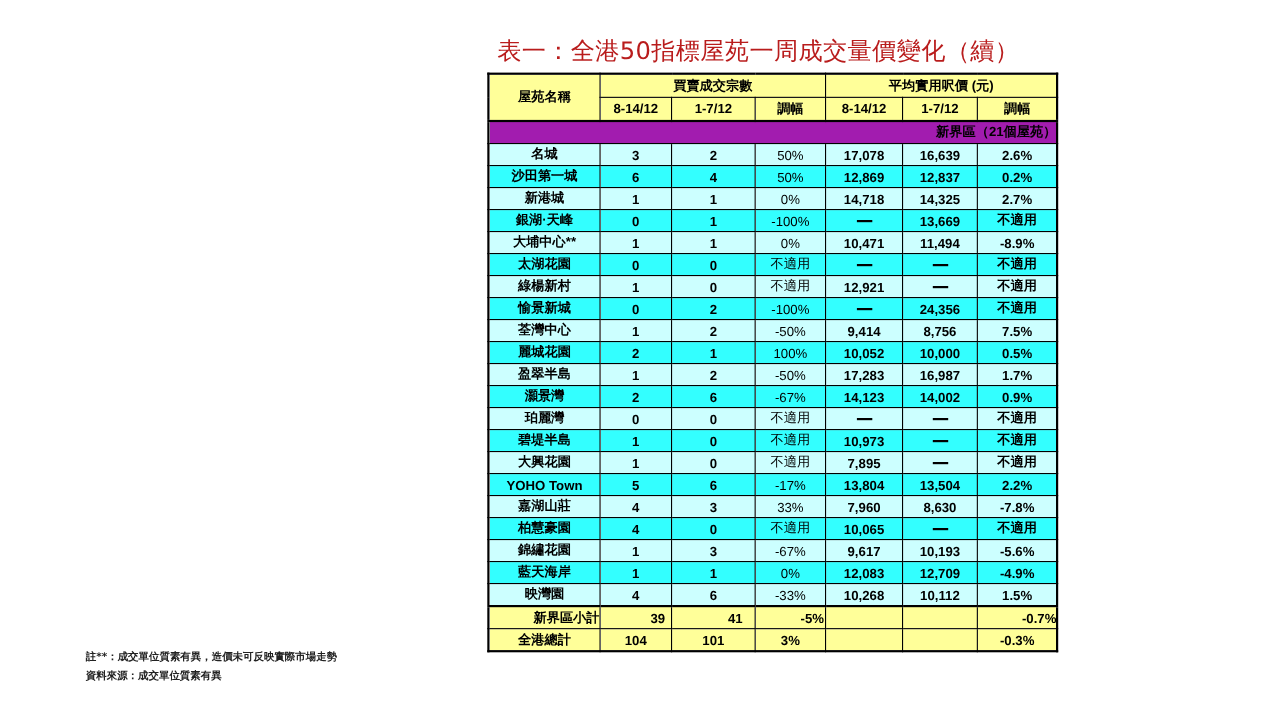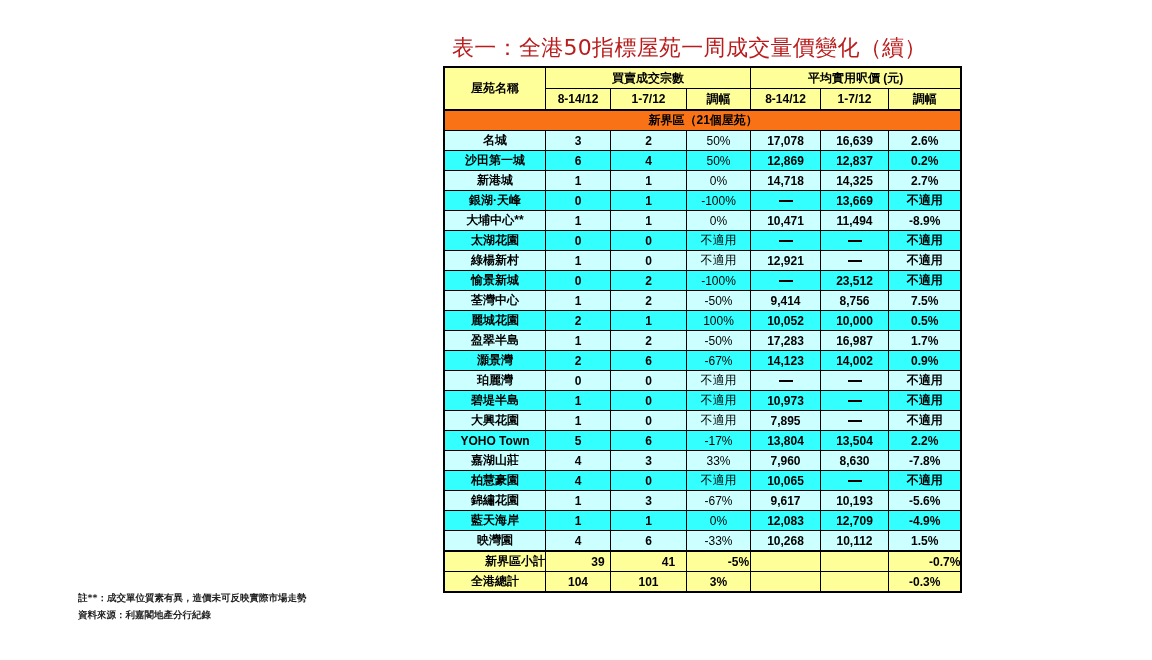--- a/index.html
+++ b/index.html
@@ -8,21 +8,21 @@
   table.grid { position:absolute; left:443px; top:66px; border-collapse:collapse; border:2.5px solid #000; font-family:"Liberation Sans", sans-serif; font-size:12px; font-weight:bold; table-layout:fixed; }
   table.grid td, table.grid th { border:1px solid #000; padding:0; height:19px; text-align:center; white-space:nowrap; overflow:hidden; }
   table.grid th { background:#FFFF99; font-weight:bold; height:20px; }
   .c-name { width:94px; }
   .c-a { width:65px; }
   .c-b { width:76px; }
   .c-c { width:64px; }
   .c-d { width:70px; }
   .c-e { width:68px; }
   .c-f { width:70px; }
-  tr.section td { background:#f97316; text-align:center; padding-left:1px; font-size:12px; border-top:2px solid #000; }
+  tr.section td { background:#a21caf; text-align:right; padding-left:1px; font-size:12px; border-top:2px solid #000; }
   tr.light td { background:#CCFFFF; }
   tr.cyan td { background:#33FFFF; }
   tr.total td { background:#FFFF99; }
   tr.total.first td { border-top:2px solid #000;padding-left:40px; }
   td.pct { font-weight:normal;margin-left:24px; }
   td .dash { display:inline-block; width:14px; height:2px; background:#000; vertical-align:middle; }
   .notes { position:absolute; left:31px; top:589px; font-size:9.5px; font-weight:bold; line-height:17px; color:#222; font-family:"DejaVu Sans", sans-serif;margin-left:47px; }
   .notes div { white-space:nowrap; }
 </style>
 </head>
@@ -121,21 +121,21 @@
         <td>12,921</td>
         <td><span class="dash"></span></td>
         <td>不適用</td>
       </tr>
       <tr class="cyan">
         <td>愉景新城</td>
         <td>0</td>
         <td>2</td>
         <td class="pct">-100%</td>
         <td><span class="dash"></span></td>
-        <td>23,512</td>
+        <td>24,356</td>
         <td>不適用</td>
       </tr>
       <tr class="light">
         <td>荃灣中心</td>
         <td>1</td>
         <td>2</td>
         <td class="pct">-50%</td>
         <td>9,414</td>
         <td>8,756</td>
         <td>7.5%</td>
@@ -264,14 +264,14 @@
         <td>3%</td>
         <td></td>
         <td></td>
         <td>-0.3%</td>
       </tr>
     </tbody>
 </table>
 
 <div class="notes">
   <div>註**：成交單位質素有異，造價未可反映實際市場走勢</div>
-  <div>資料來源：利嘉閣地產分行紀錄</div>
+  <div>資料來源：成交單位質素有異</div>
 </div>
 
 </body></html>

